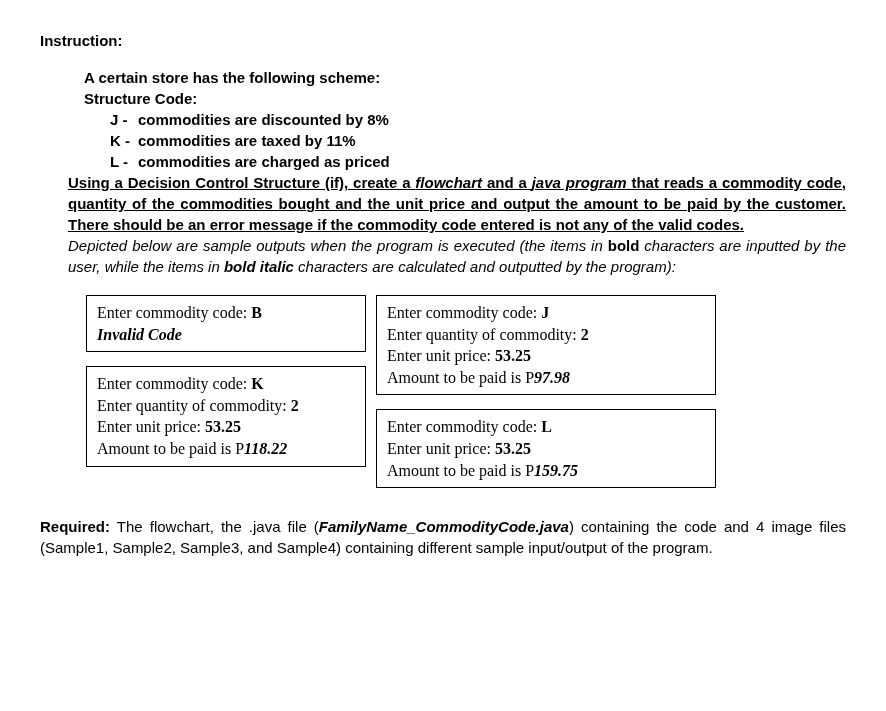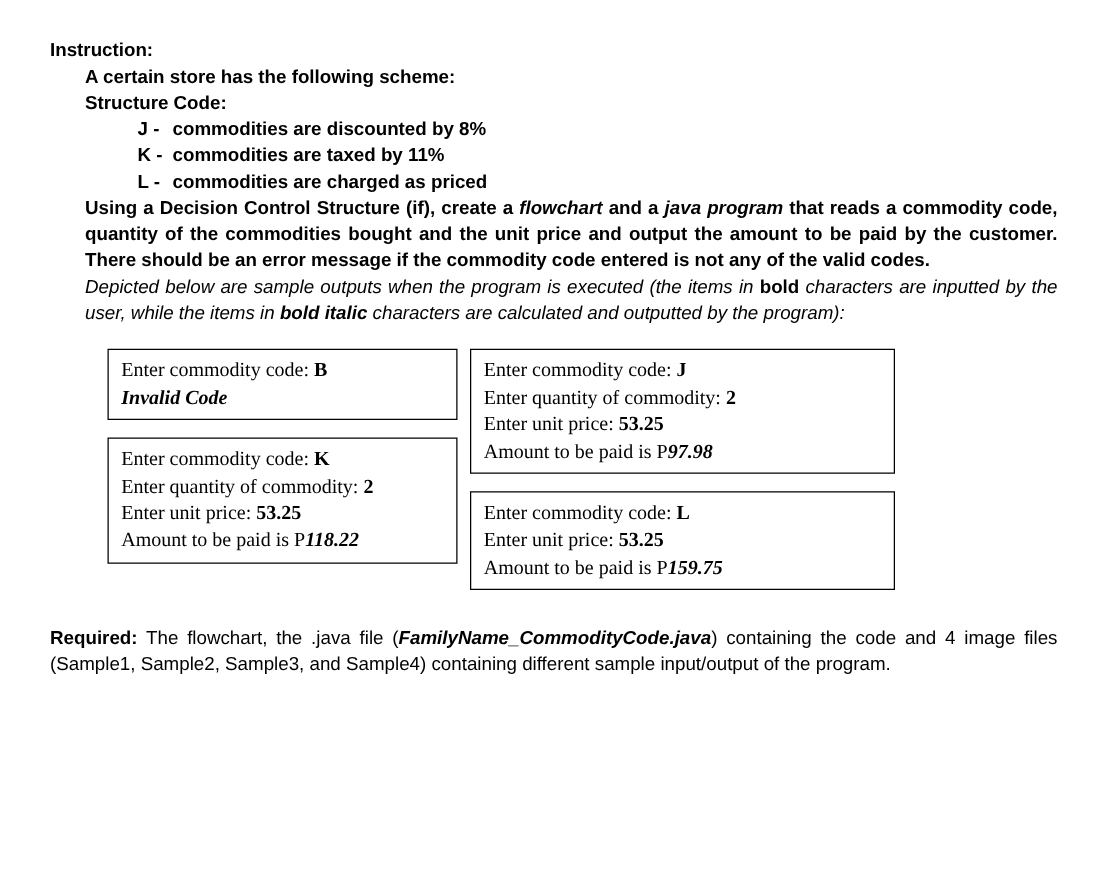--- a/index.html
+++ b/index.html
@@ -11,40 +11,43 @@
       font-family: Arial, Helvetica, sans-serif;
       background: #ffffff;
       padding: 30px 40px;
       width: 886px;
       color: #000;
       font-size: 15px;
       line-height: 1.4;
     }
     .instruction-heading {
       font-weight: bold;
+      margin-bottom: 16px;
     }
     .main-content {
       padding-left: 28px;
     }
     .scheme-intro {
       font-weight: bold;
+      margin-left: 16px;
     }
     .code-list {
       padding-left: 42px;
       font-weight: bold;
     }
     .code-item {
       display: flex;
     }
     .code-letter {
       width: 28px;
     }
     .problem-statement {
       font-weight: bold;
       text-align: justify;
+      text-decoration: underline;
     }
     .italic-bold {
       font-style: italic;
       font-weight: bold;
     }
     .depicted-note {
       font-style: italic;
       text-align: justify;
       margin-bottom: 18px;
     }

